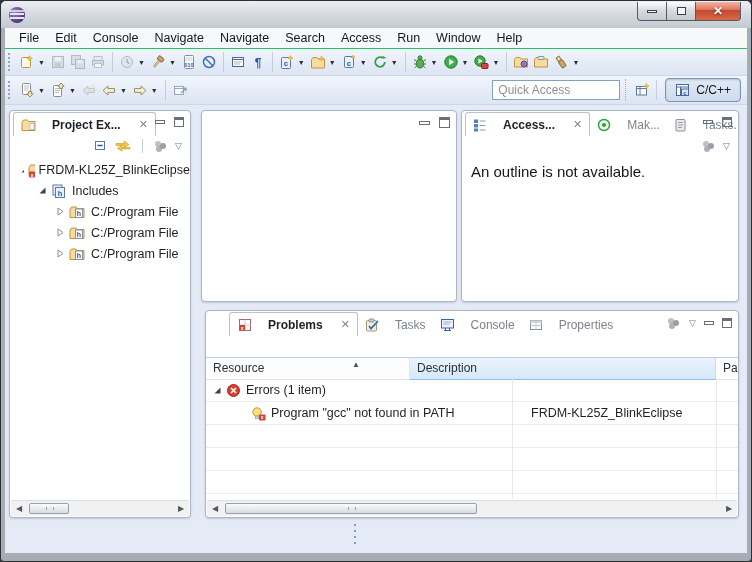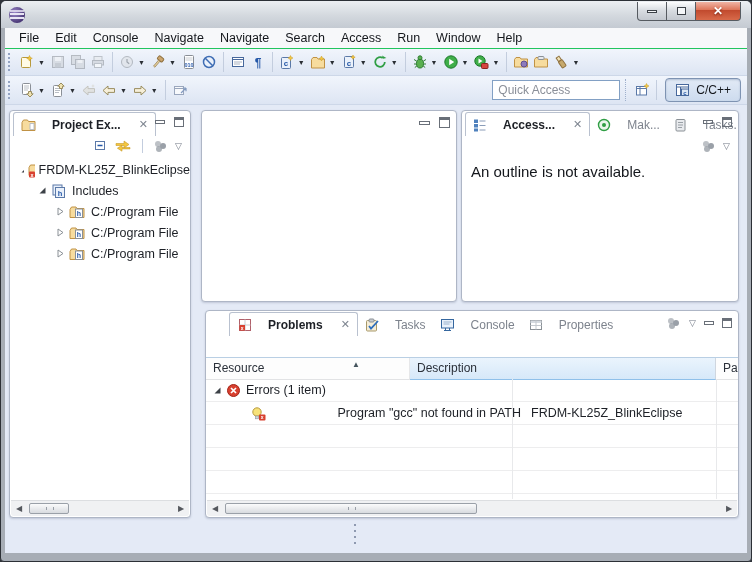--- a/index.html
+++ b/index.html
@@ -95,21 +95,21 @@
   
   .summary { height:19px; line-height:19px; padding-left:7px; font-size:12px; color:#14171c; }
   .phead { position:absolute; left:0; right:0; top:46px; height:22px; display:flex;
     border-top:1px solid #b9cfe4; }
   .hcell { height:22px; line-height:21px; padding-left:7px; font-size:12px; color:#2b313a; }
   .hcell.desc { width:306px; background:linear-gradient(#eaf4fd,#d6e8f9);
     border-bottom:1px solid #8fc0ea; border-right:1px solid #cfd6df; }
   .hcell.res { width:204px; background:#fdfdfd; border-bottom:1px solid #e2e3e5; border-right:1px solid #e6e7e9; }
   .hcell.path { flex:1; background:#fdfdfd; border-bottom:1px solid #e2e3e5; }
   .sort-arrow { position:absolute; left:146px; top:-4px; color:#46555e; font-size:8px; }
-  .pbody { position:absolute; left:0; right:0; top:68px; bottom:18px; overflow:hidden;text-align:right; }
+  .pbody { position:absolute; left:0; right:0; top:68px; bottom:18px; overflow:hidden; }
   .prow { height:23px; border-bottom:1px solid #ededee; display:flex; align-items:center;
     white-space:nowrap; font-size:12.5px; }
   .vline { position:absolute; top:68px; bottom:18px; width:1px; background:#e8e9eb; }
 
   .msg-text { position:absolute; left:9px; top:52px; font-size:15px; color:#14171c; }
 
   
   .statusbar { position:absolute; left:0; right:0; bottom:0; height:38px; }
   .drag-dots { position:absolute; left:47%; top:9px; width:2px; height:22px;
     background:repeating-linear-gradient(#8e99b0 0 2px, transparent 2px 6px); }

